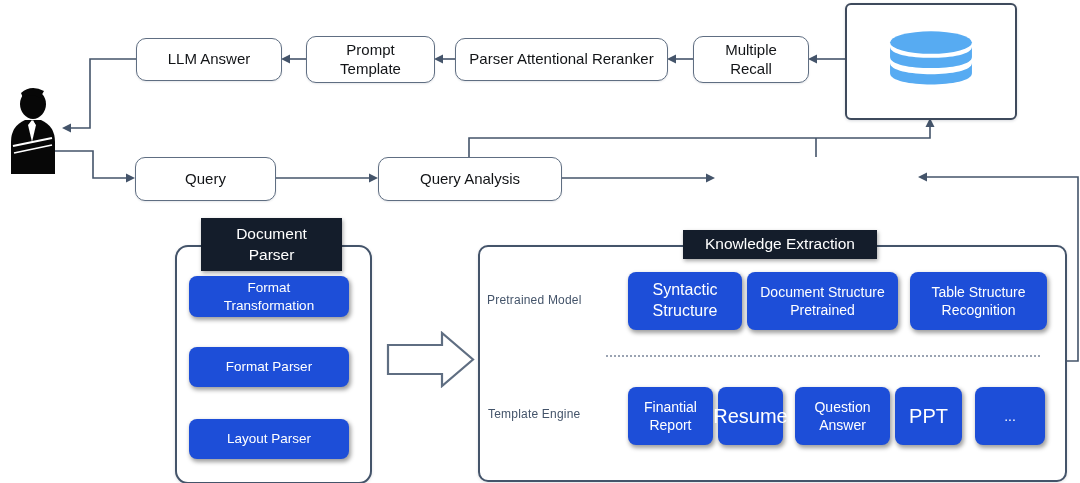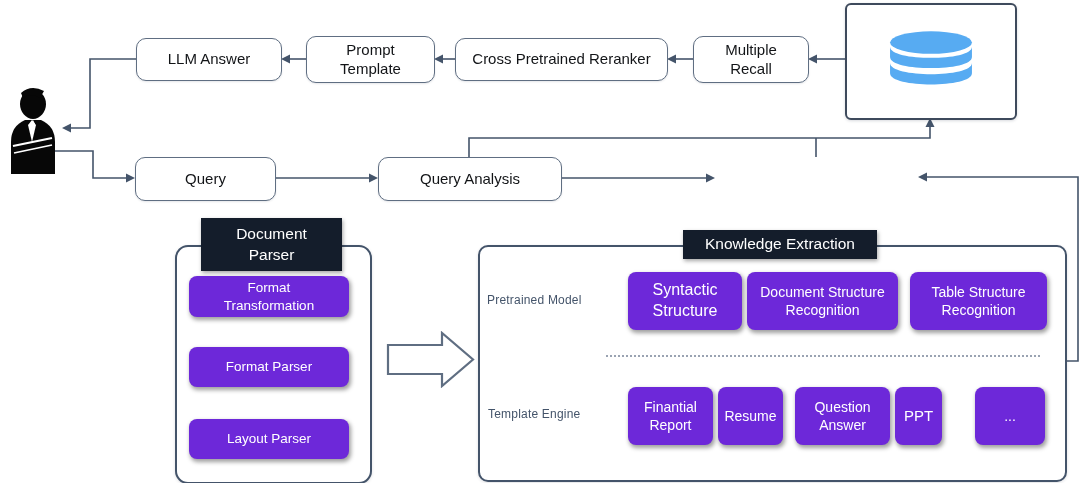--- a/index.html
+++ b/index.html
@@ -30,21 +30,21 @@
   }
   
   .panel-header{
     position:absolute;background:#141d2b;color:#fff;
     display:flex;align-items:center;justify-content:center;text-align:center;
     font-size:15.5px;line-height:1.3;white-space:pre-line;
     box-shadow:1px 2px 4px rgba(0,0,0,.35);
   }
   
   .chip{
-    position:absolute;background:#6d28d9;color:#fff;border-radius:8px;
+    position:absolute;background:#1d4ed8;color:#fff;border-radius:8px;
     display:flex;align-items:center;justify-content:center;text-align:center;
     font-size:13.5px;line-height:1.3;white-space:pre-line;
     box-shadow:1.5px 2.5px 4px rgba(0,0,0,.38);
   }
   .side-label{
     position:absolute;color:#44546a;font-size:12px;letter-spacing:.2px;
   }
   .dotted-sep{
     position:absolute;border-top:2px dotted #9aa3b2;height:0;
   }
@@ -101,21 +101,21 @@
     </g>
     <path d="M28 34 L24 39 L28 56 L32 39 Z" fill="#ffffff"></path>
     <path d="M29 34 L27 38 L31 38 Z" fill="#ffffff"></path>
     <path d="M9 60 L48 52" stroke="#ffffff" stroke-width="2.2" fill="none"></path>
     <path d="M10 67 L48 59" stroke="#ffffff" stroke-width="1.6" fill="none"></path>
   </svg>
 
   <div class="flow-box" style="left:136px;top:38px;width:144px;height:41px;">LLM Answer</div>
   <div class="flow-box" style="left:306px;top:36px;width:127px;height:45px;">Prompt
 Template</div>
-  <div class="flow-box" style="left:455px;top:38px;width:211px;height:41px;">Cross Pretrained Reranker</div>
+  <div class="flow-box" style="left:455px;top:38px;width:211px;height:41px;">Parser Attentional Reranker</div>
   <div class="flow-box" style="left:693px;top:36px;width:114px;height:45px;">Multiple
 Recall</div>
 
   <div class="db-box" style="left:845px;top:3px;width:168px;height:113px;">
     <svg width="86" height="62" viewBox="0 0 84 60">
       <ellipse cx="42" cy="11" rx="40" ry="11" fill="#57ABF2"></ellipse>
       <path d="M2 15 C2 29.6 82 29.6 82 15 L82 25 C82 39.6 2 39.6 2 25 Z" fill="#57ABF2"></path>
       <path d="M2 31 C2 45.6 82 45.6 82 31 L82 41 C82 55.6 2 55.6 2 41 Z" fill="#57ABF2"></path>
     </svg>
   </div>
@@ -135,28 +135,28 @@
     <polygon points="2,14 56,14 56,2 87,28.5 56,55 56,43 2,43" fill="#ffffff" stroke="#5f6e82" stroke-width="2.2" stroke-linejoin="miter"></polygon>
   </svg>
 
   <div class="panel" style="left:478px;top:245px;width:585px;height:233px;border-radius:10px;"></div>
   <div class="panel-header" style="left:683px;top:230px;width:194px;height:29px;">Knowledge Extraction</div>
 
   <div class="side-label" style="left:487px;top:293px;">Pretrained Model</div>
   <div class="chip" style="left:628px;top:272px;width:114px;height:58px;font-size:16px;">Syntactic
 Structure</div>
   <div class="chip" style="left:747px;top:272px;width:151px;height:58px;font-size:14px;">Document Structure
-Recognition</div>
+Pretrained</div>
   <div class="chip" style="left:910px;top:272px;width:137px;height:58px;font-size:14px;">Table Structure
 Recognition</div>
 
   <div class="dotted-sep" style="left:606px;top:355px;width:434px;"></div>
 
   <div class="side-label" style="left:488px;top:407px;">Template Engine</div>
   <div class="chip" style="left:628px;top:387px;width:85px;height:58px;font-size:14px;">Finantial
 Report</div>
-  <div class="chip" style="left:718px;top:387px;width:65px;height:58px;font-size:14px;">Resume</div>
+  <div class="chip" style="left:718px;top:387px;width:65px;height:58px;font-size:20px;">Resume</div>
   <div class="chip" style="left:795px;top:387px;width:95px;height:58px;font-size:14px;">Question
 Answer</div>
-  <div class="chip" style="left:895px;top:387px;width:47px;height:58px;font-size:15px;">PPT</div>
+  <div class="chip" style="left:895px;top:387px;width:67px;height:58px;font-size:20px;">PPT</div>
   <div class="chip" style="left:975px;top:387px;width:70px;height:58px;font-size:14px;">...</div>
 
 </div>
 
 </body></html>

